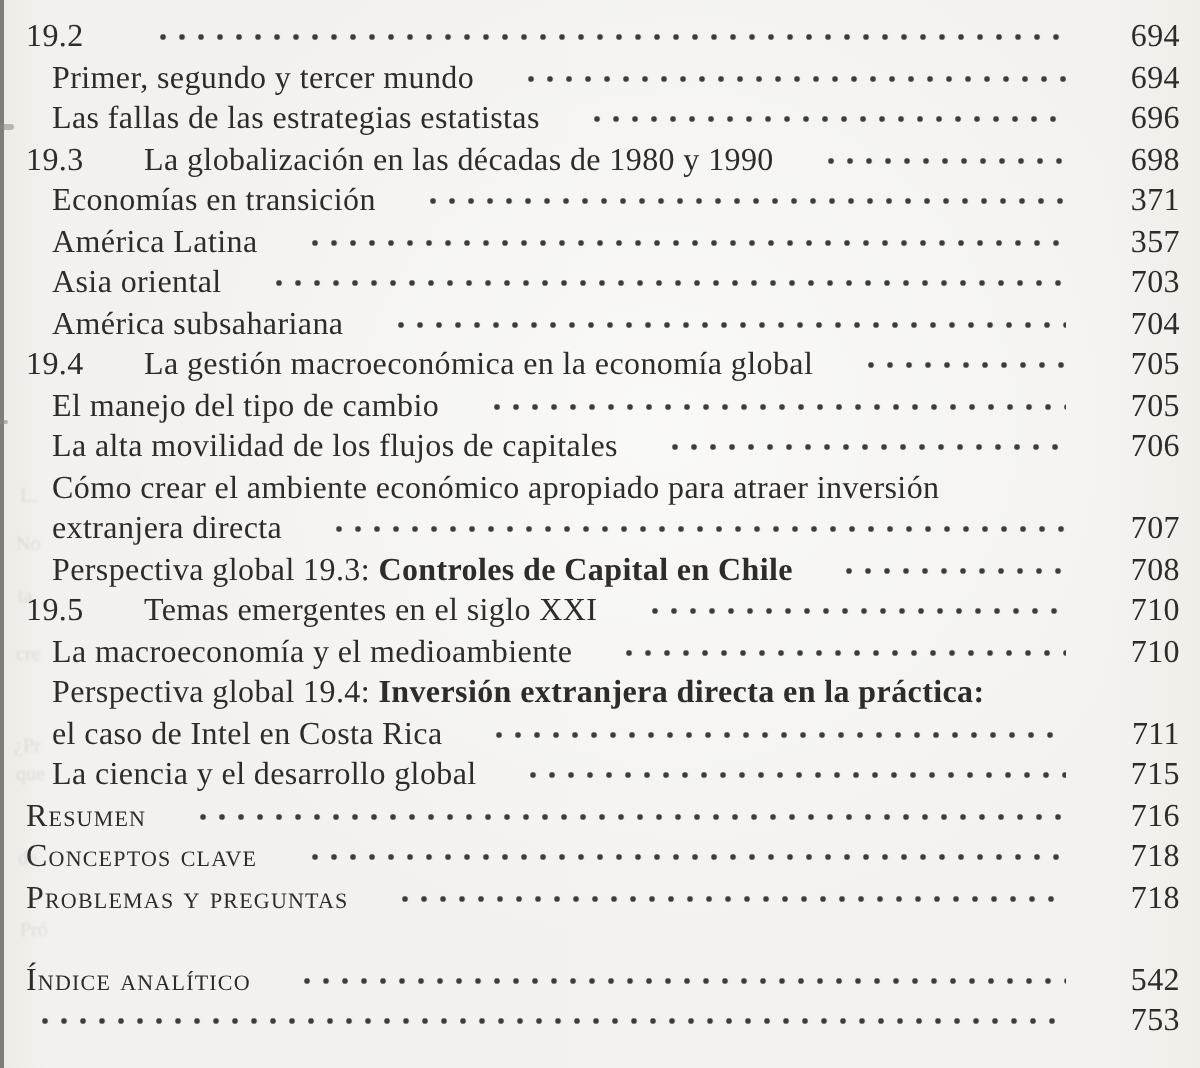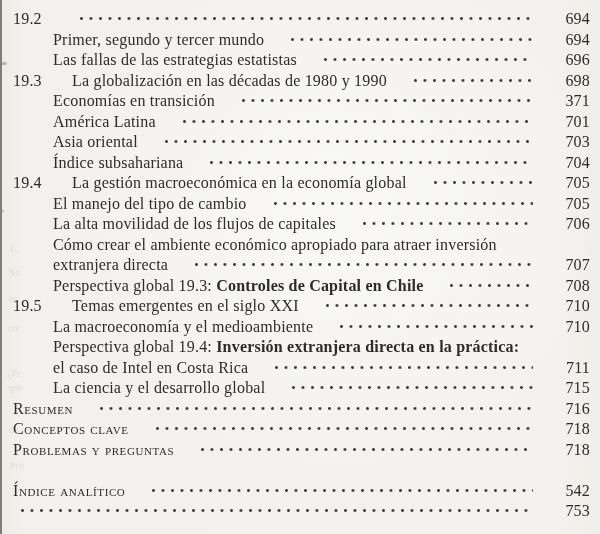--- a/index.html
+++ b/index.html
@@ -35,21 +35,21 @@
   }
   .row {
     display: flex; align-items: center;
     height: 20.5px;
     font-size: 16px; letter-spacing: .2px;
     padding-right: 10px;
     white-space: nowrap;
     gap: 19px;
   }
   .row.l0 { padding-left: 13px; }
-  .row.l1 { padding-left: 53px; }
+  .row.l1 { padding-left: 26px; }
   .row.sc .title { font-variant: small-caps; letter-spacing: .6px; }
   .num { flex: none; width: 40px; }
   .title { flex: none; }
   .title .b { font-weight: bold; }
   .leader {
     flex: 1 1 auto;
     height: 3px;
     margin: 0 6px 1px 8px;
     background-image: radial-gradient(circle at 1.5px 1.5px, #3e3c38 1.05px, rgba(62,60,56,0) 1.8px);
     background-size: 9.5px 3px;
@@ -95,31 +95,31 @@
         <div class="row l1">
 
     <span class="title"><span class="t">Economías en transición</span></span>
     <span class="leader"></span>
     <span class="pagenum">371</span>
   </div>
         <div class="row l1">
 
     <span class="title"><span class="t">América Latina</span></span>
     <span class="leader"></span>
-    <span class="pagenum">701</span>
+    <span class="pagenum">357</span>
   </div>
         <div class="row l1">
 
     <span class="title"><span class="t">Asia oriental</span></span>
     <span class="leader"></span>
     <span class="pagenum">703</span>
   </div>
         <div class="row l1">
 
-    <span class="title"><span class="t">Índice subsahariana</span></span>
+    <span class="title"><span class="t">América subsahariana</span></span>
     <span class="leader"></span>
     <span class="pagenum">704</span>
   </div>
         <div class="row l0">
     <span class="num">19.4</span>
     <span class="title"><span class="t">La gestión macroeconómica en la economía global</span></span>
     <span class="leader"></span>
     <span class="pagenum">705</span>
   </div>
         <div class="row l1">

